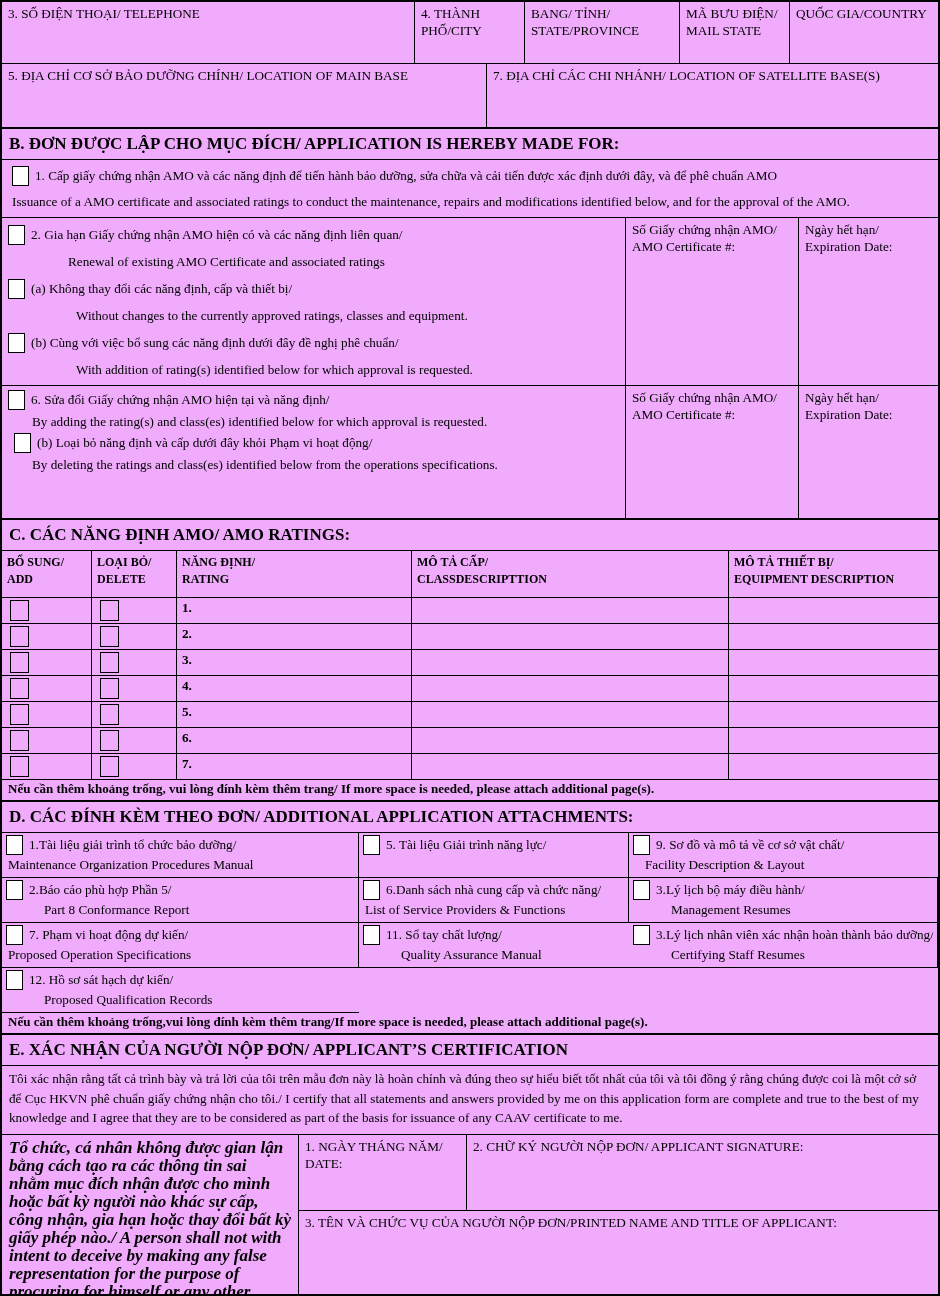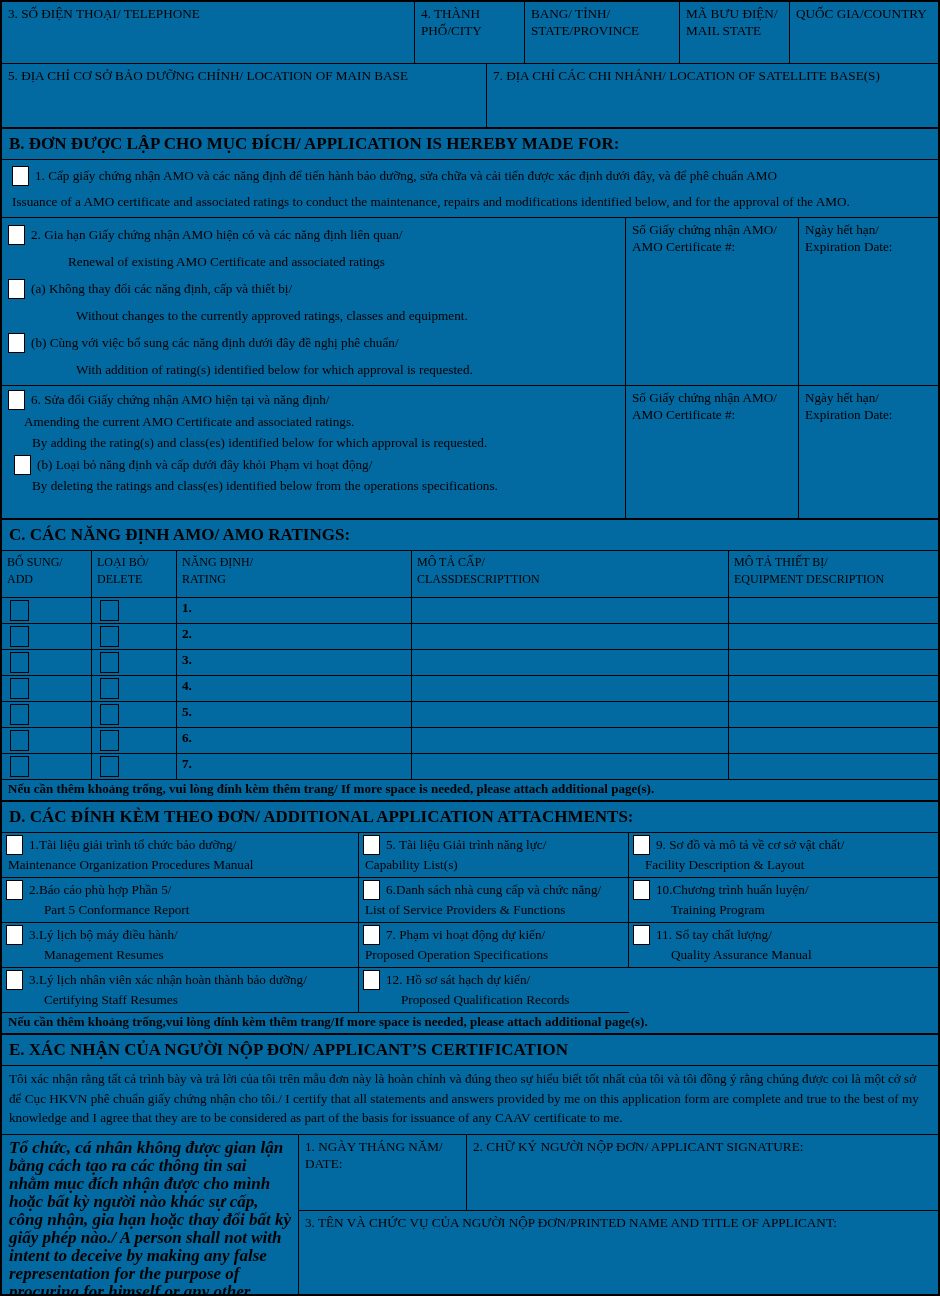--- a/index.html
+++ b/index.html
@@ -1,18 +1,18 @@
 <!DOCTYPE html>
 <html><head>
 <meta charset="utf-8">
 <style>
   *{box-sizing:border-box;margin:0;padding:0}
   html,body{background:#fff}
   body{width:940px;font-family:"Liberation Serif","DejaVu Serif",serif;font-size:13.2px;color:#000;line-height:1.3}
-  .form{width:940px;height:1296px;border:2px solid #000;display:flex;flex-direction:column;background:#0369a1;overflow:hidden}
+  .form{width:940px;height:1296px;border:2px solid #000;display:flex;flex-direction:column;background:#f0abfc;overflow:hidden}
 
   .hrow{display:flex;border-bottom:1px solid #000}
   .cell{border-right:1px solid #000;padding:3px 6px;overflow:hidden}
   .cell.last{border-right:none}
 
   .r-top{height:62px}
   .r-loc{height:64px}
 
   .sec-header{height:32px;font-weight:bold;font-size:17px;padding:4px 7px;border-top:1px solid #000;border-bottom:1px solid #000;white-space:nowrap;overflow:hidden}
 
@@ -27,21 +27,21 @@
   .b-left{flex:1;padding:3px 6px;overflow:hidden}
   .b2 .b-left .ln{line-height:27px;white-space:nowrap;overflow:hidden}
   .b3 .b-left .ln{line-height:21.5px;white-space:nowrap;overflow:hidden}
   .b-cert{width:173px;border-left:1px solid #000;padding:3px 6px;overflow:hidden}
   .b-exp{width:140px;border-left:1px solid #000;padding:3px 6px;overflow:hidden}
 
   .pl16{padding-left:16px}.pl24{padding-left:24px}.pl60{padding-left:60px}.pl68{padding-left:68px}
   .cb-ml6{margin-left:6px}
 
   .c-table{display:grid;grid-template-columns:90px 85px 235px 317px 1fr}
-  .c-table .th{height:47px;font-weight:normal;font-size:12px;line-height:1.45;padding:3px 5px;border-right:1px solid #000;border-bottom:1px solid #000;overflow:hidden}
+  .c-table .th{height:47px;font-weight:bold;font-size:12px;line-height:1.45;padding:3px 5px;border-right:1px solid #000;border-bottom:1px solid #000;overflow:hidden}
   .c-table .td{height:26px;border-right:1px solid #000;border-bottom:1px solid #000;padding:1px 5px;overflow:hidden}
   .c-table .last{border-right:none}
   .cb-c{display:inline-block;width:19px;height:21px;border:1px solid #000;margin:1px 0 0 3px}
   .rating-num{font-weight:bold}
 
   .note{height:21px;font-weight:bold;font-size:13px;padding:1px 6px;border-bottom:1px solid #000;white-space:nowrap;overflow:hidden}
 
   .d-grid{display:grid;grid-template-columns:357px 270px 1fr}
   .d-cell{height:45px;border-right:1px solid #000;border-bottom:1px solid #000;padding:2px 4px;overflow:hidden}
   .d-cell.colend{border-right:none}
@@ -94,21 +94,20 @@
       <div class="ln"></div>
 
     </div>
     <div class="b-cert"><span>Số Giấy chứng nhận AMO/ AMO Certificate #:</span></div>
     <div class="b-exp"><span>Ngày hết hạn/ Expiration Date:</span></div>
   </div>
 
   <div class="b-block b3">
     <div class="b-left">
       <div class="ln"><span class="cb"></span><span>6. Sửa đổi Giấy chứng nhận AMO hiện tại và năng định/</span></div>
-      <div class="ln pl16">Amending the current AMO Certificate and associated ratings.</div>
       <div class="ln pl24">By adding the rating(s) and class(es) identified below for which approval is requested.</div>
       <div class="ln"><span class="cb cb-ml6"></span><span>(b) Loại bỏ năng định và cấp dưới đây khỏi Phạm vi hoạt động/</span></div>
       <div class="ln pl24">By deleting the ratings and class(es) identified below from the operations specifications.</div>
     </div>
     <div class="b-cert"><span>Số Giấy chứng nhận AMO/ AMO Certificate #:</span></div>
     <div class="b-exp"><span>Ngày hết hạn/ Expiration Date:</span></div>
   </div>
 
   <div class="sec-header">C. CÁC NĂNG ĐỊNH AMO/ AMO RATINGS:</div>
 
@@ -181,38 +180,33 @@
 
   <div class="sec-header">D.  CÁC ĐÍNH KÈM THEO ĐƠN/ ADDITIONAL APPLICATION ATTACHMENTS:</div>
 
   <div class="d-grid">
     <div class="d-cell">
       <div class="ln"><span class="cb"></span><span>1.Tài liệu giải trình tổ chức bảo dưỡng/</span></div>
       <div class="ln ind0">Maintenance Organization Procedures Manual</div>
     </div>
     <div class="d-cell">
       <div class="ln"><span class="cb"></span><span>5. Tài liệu Giải trình năng lực/</span></div>
-      <div class="ln ind0">Capability List(s)</div>
     </div>
     <div class="d-cell colend">
       <div class="ln"><span class="cb"></span><span>9. Sơ đồ và mô tả về cơ sở vật chất/</span></div>
       <div class="ln ind12">Facility Description &amp; Layout</div>
     </div>
 
     <div class="d-cell">
       <div class="ln"><span class="cb"></span><span>2.Báo cáo phù hợp Phần 5/</span></div>
-      <div class="ln ind38">Part 5 Conformance Report</div>
+      <div class="ln ind38">Part 8 Conformance Report</div>
     </div>
     <div class="d-cell">
       <div class="ln"><span class="cb"></span><span>6.Danh sách nhà cung cấp và chức năng/</span></div>
       <div class="ln ind0">List of Service Providers &amp; Functions</div>
-    </div>
-    <div class="d-cell colend">
-      <div class="ln"><span class="cb"></span><span>10.Chương trình huấn luyện/</span></div>
-      <div class="ln ind38">Training Program</div>
     </div>
 
     <div class="d-cell">
       <div class="ln"><span class="cb"></span><span>3.Lý lịch bộ máy điều hành/</span></div>
       <div class="ln ind38">Management Resumes</div>
     </div>
     <div class="d-cell">
       <div class="ln"><span class="cb"></span><span>7. Phạm vi hoạt động dự kiến/</span></div>
       <div class="ln ind0">Proposed Operation Specifications</div>
     </div>

